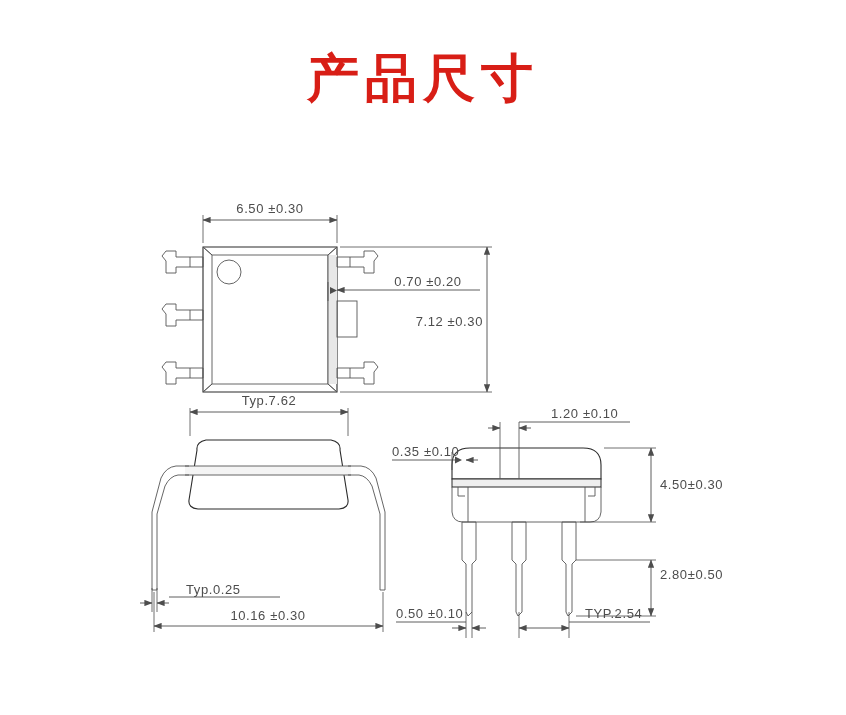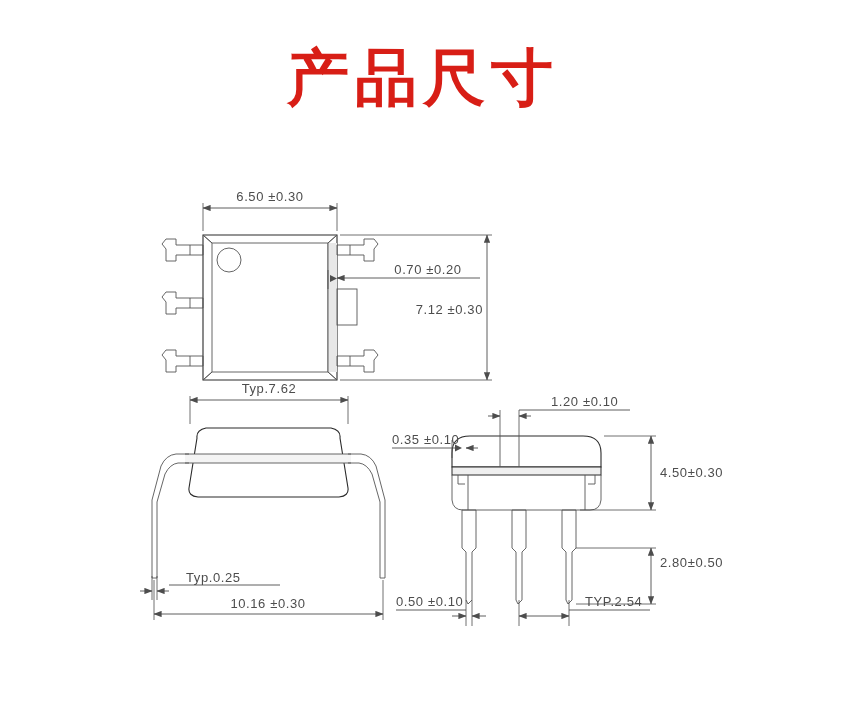--- a/index.html
+++ b/index.html
@@ -20,29 +20,29 @@
   }
   #title {
     position: absolute;
     left: 0;
     top: 42px;
     width: 846px;
     text-align: center;
     color: #d81e16;
     font-family: "DejaVu Sans", "Liberation Sans", sans-serif;
     font-weight: bold;
-    font-size: 62px;
+    font-size: 52px;
     letter-spacing: 6px;
     line-height: 72px;
     white-space: nowrap;
   }
   #drawing {
     position: absolute;
     left: 0;
-    top: 148px;
+    top: 160px;
     width: 846px;
     height: 520px;
   }
   svg { display: block; }
   .dimtext {
     font-family: "Liberation Sans", sans-serif;
     font-size: 13px;
     fill: #4d4d4d;
     letter-spacing: 0.6px;
   }

